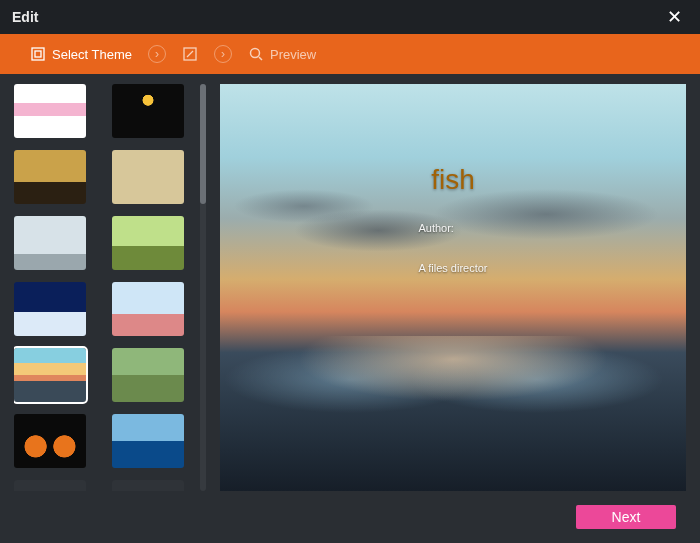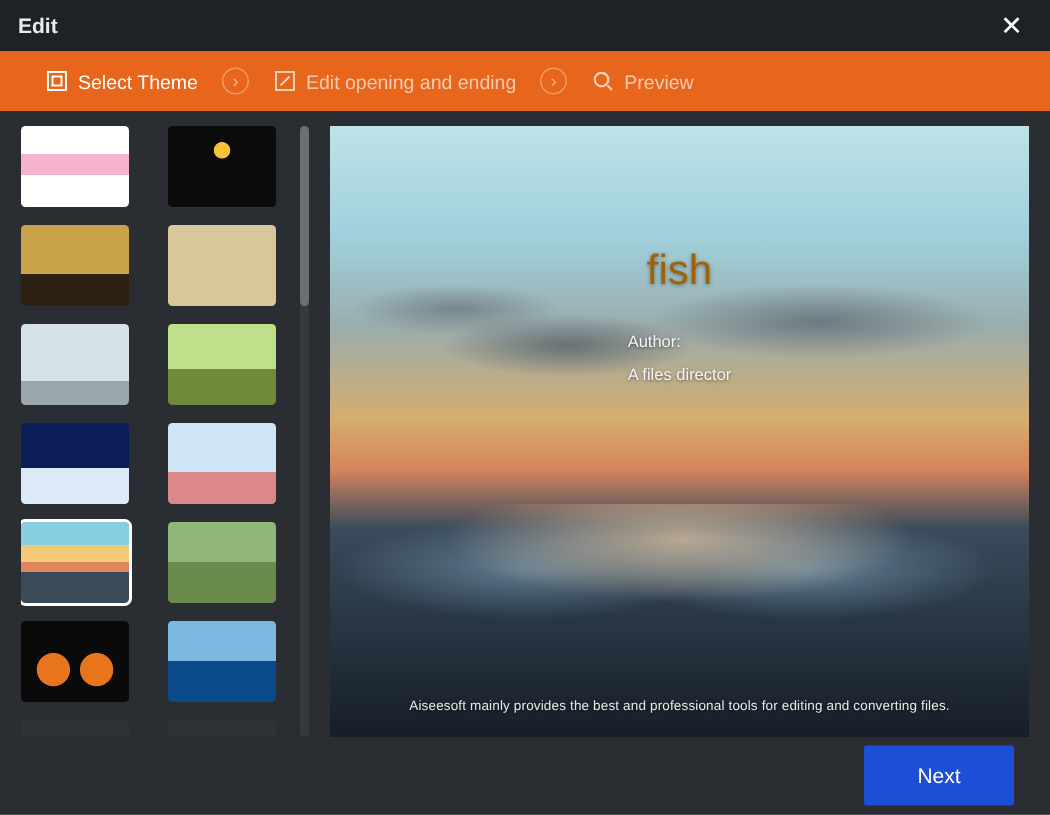--- a/index.html
+++ b/index.html
@@ -135,36 +135,36 @@
     position:absolute; top:80px; left:0; right:0;
     text-align:center; color:#a16207; font-size:28px; font-weight:400;
     text-shadow:0 1px 3px rgba(0,0,0,0.4);
   }
   .meta{
     position:absolute; top:138px; left:0; right:0;
     display:flex; justify-content:center; gap:90px;
     color:rgba(255,255,255,0.92); font-size:11px;
     text-shadow:0 1px 2px rgba(0,0,0,0.5);
   }
-  .meta .col{display:flex; flex-direction:column; gap:10px; align-items:flex-start;}
+  .meta .col{display:flex; flex-direction:column; gap:28px; align-items:flex-start;}
   .footer-caption{
     position:absolute; bottom:16px; left:0; right:0;
     text-align:center; color:rgba(255,255,255,0.9);
     font-size:9px; letter-spacing:0.1px;
     text-shadow:0 1px 2px rgba(0,0,0,0.6);
   }
   .bottombar{
     height:52px;
     display:flex; align-items:center; justify-content:flex-end;
     padding: 0 24px;
     background:#2a2e33;
   }
   .btn-next{
-    background:#1d4ed8; color:#fff; border:none;
-    width:100px; height:40px; font-size:14px; border-radius:2px;
+    background:#ec4899; color:#fff; border:none;
+    width:100px; height:24px; font-size:14px; border-radius:2px;
     cursor:pointer;
   }
 </style>
 </head>
 <body>
 
 <div class="titlebar">
   <span class="title">Edit</span>
   <span class="close-btn">✕</span>
 </div>
@@ -180,21 +180,20 @@
     <span>Select Theme</span>
   </div>
   <span class="chev">›</span>
   <div class="step">
     <span class="ico">
       <svg viewBox="0 0 16 16" fill="none" stroke="rgba(255,255,255,0.7)" stroke-width="1.3">
           <rect x="2" y="2" width="12" height="12"></rect>
           <path d="M5 11 L11 5"></path>
         </svg>
     </span>
-    <span>Edit opening and ending</span>
   </div>
   <span class="chev">›</span>
   <div class="step">
     <span class="ico">
       <svg viewBox="0 0 16 16" fill="none" stroke="rgba(255,255,255,0.7)" stroke-width="1.5">
           <circle cx="7" cy="7" r="4.5"></circle>
           <path d="M11 11 L14 14"></path>
         </svg>
     </span>
     <span>Preview</span>
@@ -232,19 +231,18 @@
     <div class="preview-canvas"></div>
     <div class="preview-clouds"></div>
     <div class="preview-reflection"></div>
     <div class="ov-title">fish</div>
     <div class="meta">
       <div class="col">
         <span>Author:</span>
         <span>A files director</span>
       </div>
     </div>
-    <div class="footer-caption">Aiseesoft mainly provides the best and professional tools for editing and converting files.</div>
   </div>
 </div>
 
 <div class="bottombar">
   <button class="btn-next">Next</button>
 </div>
 
 </body></html>

